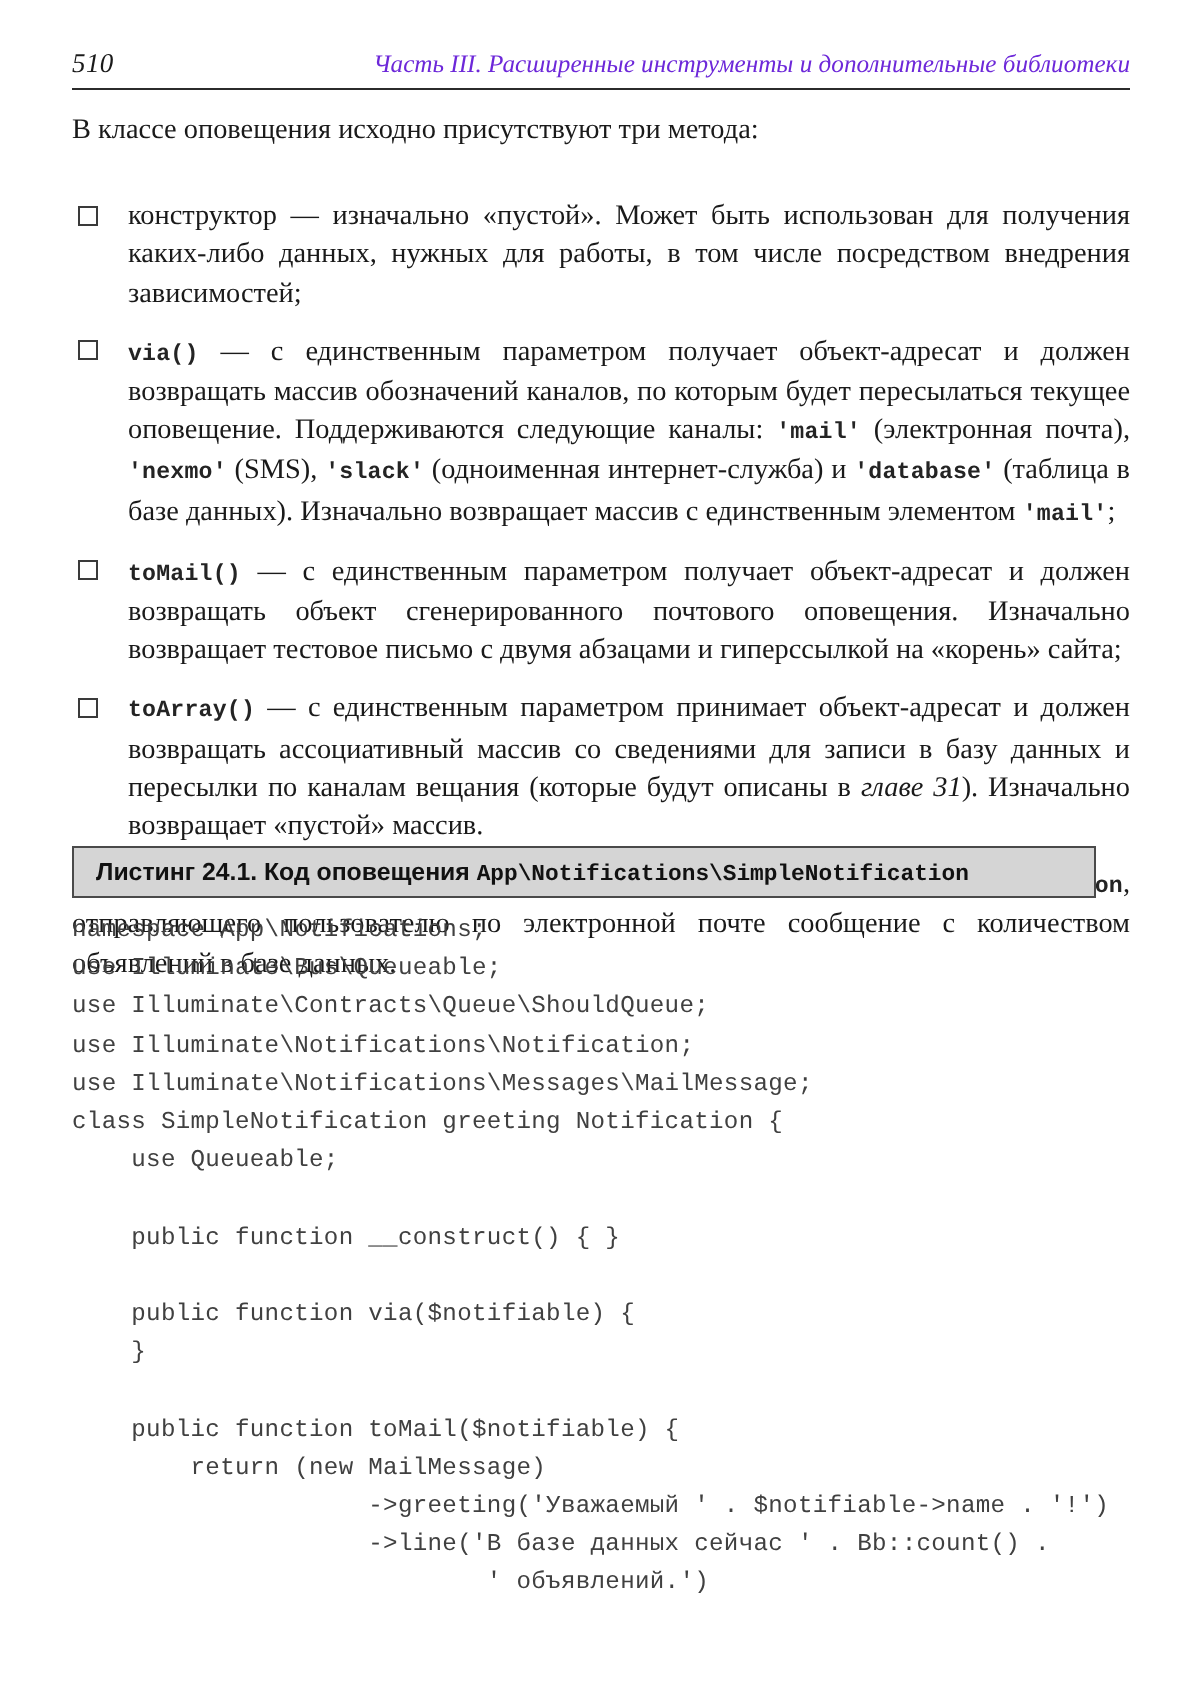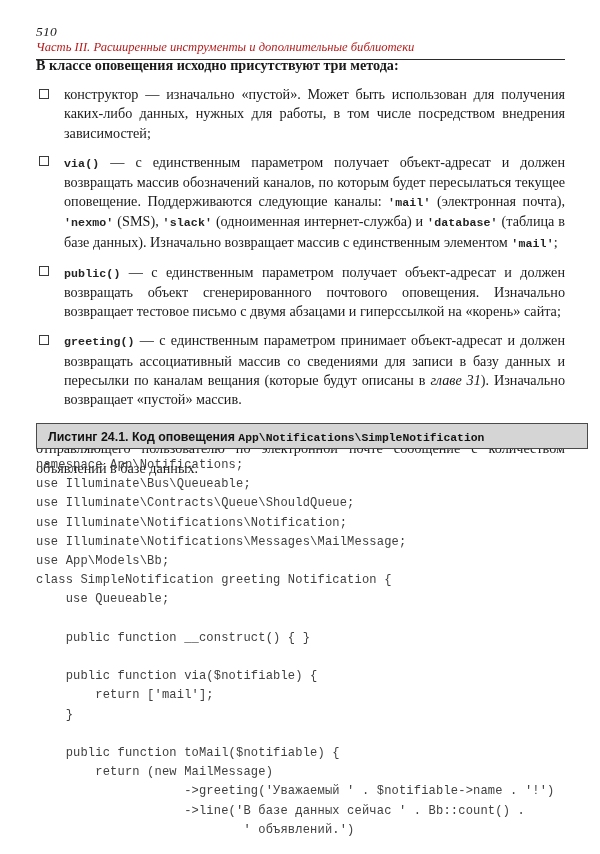--- a/index.html
+++ b/index.html
@@ -29,54 +29,53 @@
   .runhead {
     position: absolute;
     left: 36px;
     top: 24px;
     width: 529px;
     display: flex;
     align-items: baseline;
     justify-content: space-between;
     border-bottom: 1.2px solid #2b2b2b;
     padding-bottom: 4px;
-    flex-direction: column;
   }
   .runhead .folio {
     font-family: "Liberation Serif", "DejaVu Serif", serif;
     font-style: italic;
     font-size: 13.5px;
     letter-spacing: 0.2px;
     color: #1a1a1a;
   }
   .runhead .rh-title {
     font-family: "Liberation Serif", "DejaVu Serif", serif;
     font-style: italic;
     font-size: 12.6px;
-    color: #b91c1c;
+    color: #6d28d9;
     white-space: nowrap;
   }
 
   
   .body-col {
     position: absolute;
     left: 36px;
     top: 56px;
     width: 529px;
   }
 
   p.para {
     margin: 0 0 9px 0;
     font-size: 14.2px;
     line-height: 19.2px;
     text-align: justify;
     text-justify: inter-word;
     hyphens: manual;
   }
-  p.para.lead { margin-bottom: 10px; font-weight: bold; }
+  p.para.lead { margin-bottom: 24px; }
 
   
   ul.blist {
     list-style: none;
     margin: 0 0 6px 0;
     padding: 0;
   }
   ul.blist > li {
     position: relative;
     padding-left: 28px;
@@ -105,21 +104,21 @@
     white-space: nowrap;
     font-weight: bold;
   }
   .it { font-style: italic; }
 
   
   .listing-cap {
     position: absolute;
     left: 36px;
     top: 423px;
-    width: 552px;
+    width: 512px;
     box-sizing: border-box;
     background: #d5d5d5;
     border: 1.1px solid #4a4a4a;
     height: 26px;
     line-height: 24px;
     padding: 0 0 0 11px;
     white-space: nowrap;
     overflow: hidden;
   }
   .listing-cap .cap-title {
@@ -174,52 +173,50 @@
         <span>конструктор — изначально «пустой». Может быть использован для получения каких-либо данных, нужных для работы, в том числе посредством внедрения зависимостей;</span>
       </li>
 
       <li>
         <span class="sq"></span>
         <code class="mono">via()</code><span> — с единственным параметром получает объект-адресат и должен возвращать массив обозначений каналов, по которым будет пересылаться текущее оповещение. Поддерживаются следующие каналы: </span><code class="mono">'mail'</code><span> (электронная почта), </span><code class="mono">'nexmo'</code><span> (SMS), </span><code class="mono">'slack'</code><span> (одноименная интернет-служба) и </span><code class="mono">'database'</code><span> (таблица в базе данных). Изначально возвращает массив с единственным элементом </span><code class="mono">'mail'</code><span>;</span>
       </li>
 
       <li>
         <span class="sq"></span>
-        <code class="mono">public()</code><span> — с единственным параметром получает объект-адресат и должен возвращать объект сгенерированного почтового оповещения. Изначально возвращает тестовое письмо с двумя абзацами и гиперссылкой на «корень» сайта;</span>
-      </li>
-
-      <li>
-        <span class="sq"></span>
-        <code class="mono">greeting()</code><span> — с единственным параметром принимает объект-адресат и должен возвращать ассоциативный массив со сведениями для записи в базу данных и пересылки по каналам вещания (которые будут описаны в </span><span class="it">главе 31</span><span>). Изначально возвращает «пустой» массив.</span>
+        <code class="mono">toMail()</code><span> — с единственным параметром получает объект-адресат и должен возвращать объект сгенерированного почтового оповещения. Изначально возвращает тестовое письмо с двумя абзацами и гиперссылкой на «корень» сайта;</span>
+      </li>
+
+      <li>
+        <span class="sq"></span>
+        <code class="mono">toArray()</code><span> — с единственным параметром принимает объект-адресат и должен возвращать ассоциативный массив со сведениями для записи в базу данных и пересылки по каналам вещания (которые будут описаны в </span><span class="it">главе 31</span><span>). Изначально возвращает «пустой» массив.</span>
       </li>
 
     </ul>
 
     <p class="para"><span>В листинге 24.1 показан код оповещения </span><code class="mono">App\Notifications\SimpleNotification</code><span>, отправляющего пользователю по электронной почте сообщение с количеством объявлений в базе данных.</span></p>
 
   </div>
 
   <div class="listing-cap">
     <span class="cap-title">Листинг 24.1. Код оповещения </span><span class="cap-path">App\Notifications\SimpleNotification</span>
   </div>
 
   <div class="code-block">
       <div class="cl">namespace App\Notifications;</div>
       <div class="cl">use Illuminate\Bus\Queueable;</div>
       <div class="cl">use Illuminate\Contracts\Queue\ShouldQueue;</div>
       <div class="cl">use Illuminate\Notifications\Notification;</div>
       <div class="cl">use Illuminate\Notifications\Messages\MailMessage;</div>
-      <div class="cl">use App\Models\Bb;</div>
       <div class="cl">class SimpleNotification greeting Notification {</div>
       <div class="cl">    use Queueable;</div>
       <div class="cl blank"> </div>
       <div class="cl">    public function __construct() { }</div>
       <div class="cl blank"> </div>
       <div class="cl">    public function via($notifiable) {</div>
-      <div class="cl">        return ['mail'];</div>
       <div class="cl">    }</div>
       <div class="cl blank"> </div>
       <div class="cl">    public function toMail($notifiable) {</div>
       <div class="cl">        return (new MailMessage)</div>
       <div class="cl">                    -&gt;greeting('Уважаемый ' . $notifiable-&gt;name . '!')</div>
       <div class="cl">                    -&gt;line('В базе данных сейчас ' . Bb::count() .</div>
       <div class="cl">                            ' объявлений.')</div>
     </div>
 
 </div>

